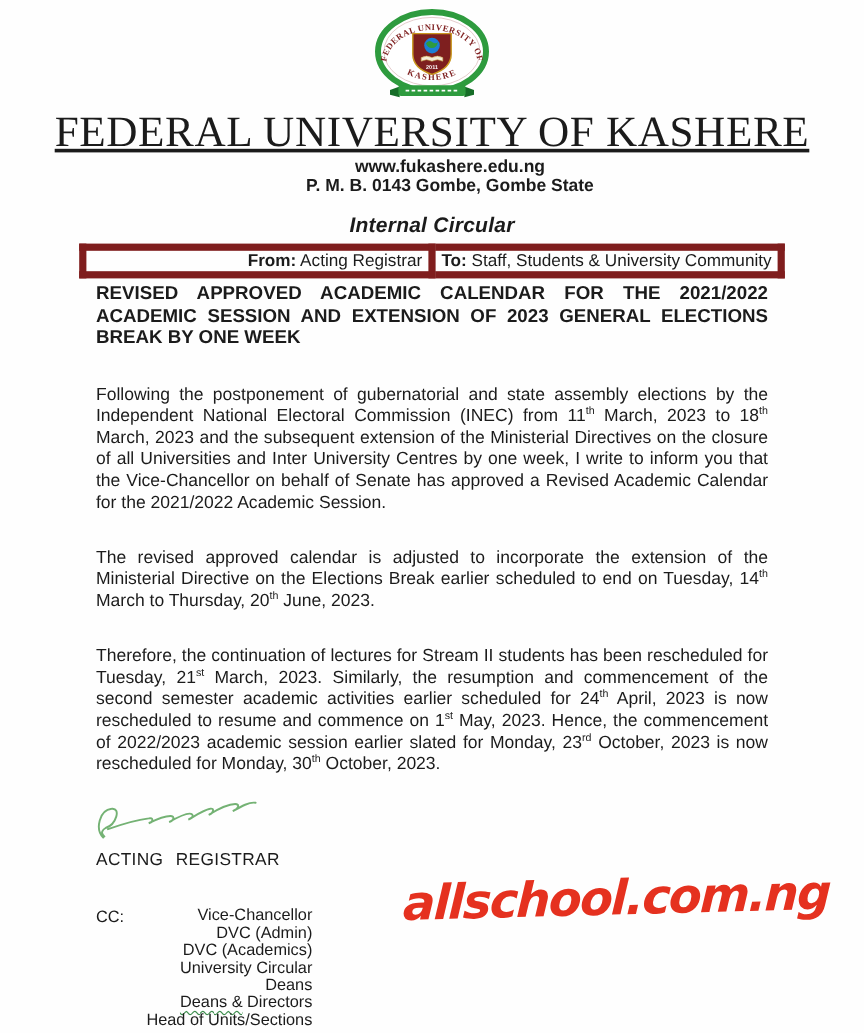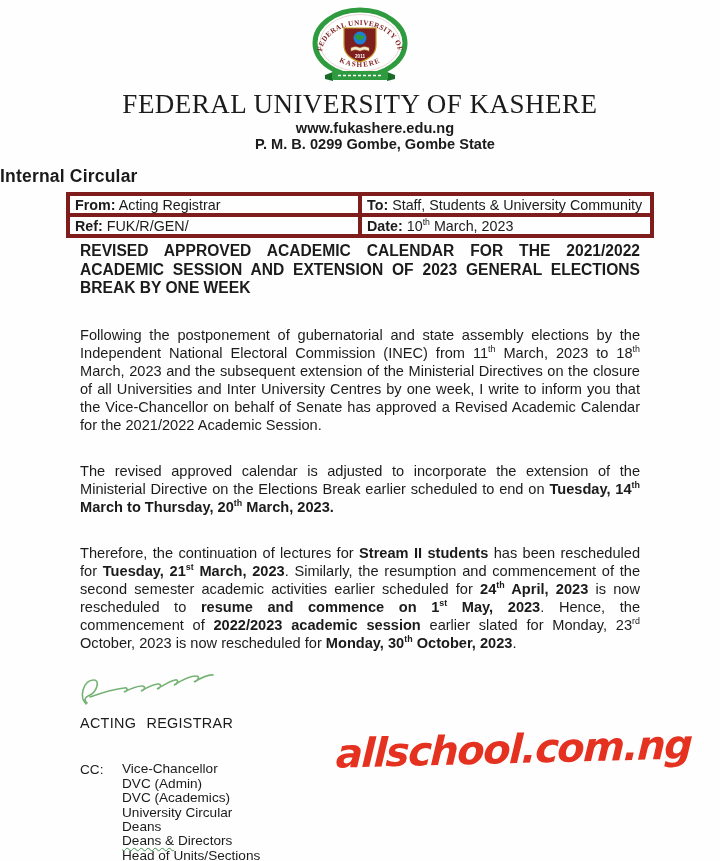--- a/index.html
+++ b/index.html
@@ -4,59 +4,59 @@
 <style>
   html,body{margin:0;padding:0;background:#ffffff;}
   .page{
     width:720px;height:861px;background:#fefefe;position:relative;overflow:hidden;
     font-family:"Liberation Sans","DejaVu Sans",sans-serif;color:#1b1b1b;
   }
   
   .logo-wrap{text-align:center;padding-top:7px;height:80px;}
   .uni-title{
     text-align:center;font-family:"Liberation Serif","DejaVu Serif",serif;
-    font-size:27px;letter-spacing:.5px;margin-top:2px;white-space:nowrap;
+    font-size:36px;letter-spacing:.5px;margin-top:2px;white-space:nowrap;text-decoration:underline;
   }
   .hdr-line{text-align:center;font-weight:700;font-size:14.6px;line-height:16px;padding-left:30px;}
-  .circ-title{font-weight:800;font-size:17.5px;margin-top:14px;letter-spacing:.2px;}
+  .circ-title{text-align:center;font-weight:800;font-size:17.5px;margin-top:14px;letter-spacing:.2px;font-style:italic;}
   
   table.meta{
     width:588px;margin:5px auto 0;border-collapse:collapse;
     font-size:14.3px;
   }
   table.meta td{
-    border:4px solid #7f1d1d;padding:0 5px;height:17px;line-height:16px;
-    width:50%;white-space:nowrap;overflow:hidden;
+    border:6px solid #7f1d1d;padding:0 5px;height:17px;line-height:16px;
+    width:50%;white-space:nowrap;overflow:hidden;text-align:right;
   }
   .lbl{font-weight:700;}
   
   .content{margin:0 80px;width:560px;}
   .subject{
     font-weight:700;font-size:15.6px;line-height:18.6px;margin-top:4px;
     text-align:justify;text-align-last:left;
   }
   .para{
     font-size:14.6px;line-height:18px;margin-top:28px;
     text-align:justify;text-align-last:left;
   }
-  .para .b{font-weight:700;}
+  .para .b{font-weight:400;}
   sup{font-size:61%;line-height:0;}
   .wavy{
     text-decoration:underline;text-decoration-style:wavy;
     text-decoration-color:#3f8f4f;text-decoration-thickness:1px;text-underline-offset:2px;
   }
   
   .sig{margin:8px 0 0 -8px;height:48px;}
   .sig-name{font-size:14.4px;line-height:18px;margin-top:6px;word-spacing:3px;}
   .sig-title{font-size:14.4px;line-height:18px;word-spacing:6px;letter-spacing:.3px;}
   
   .cc{display:flex;margin-top:30px;font-size:13.6px;}
   .cc-label{width:42px;flex:none;}
   .cc-list{list-style:none;margin:0;padding:0;}
-  .cc-list li{line-height:14.4px;}
+  .cc-list li{line-height:14.4px;text-align:right;}
   
   .watermark{
     position:absolute;left:336px;top:726px;
     font-family:"DejaVu Sans",sans-serif;font-style:italic;font-weight:bold;
     font-size:40px;letter-spacing:-1.5px;transform:rotate(-1.5deg) skewX(-4deg);
     white-space:nowrap;pointer-events:none;
   }
 </style>
 </head>
 <body>
@@ -86,53 +86,43 @@
 
       <path d="M24 68 l8 -3 v9 l-8 -2 z" fill="#166d28"></path>
       <path d="M94 68 l-8 -3 v9 l8 -2 z" fill="#166d28"></path>
       <rect x="31" y="64" width="56" height="9" rx="2" fill="#2e9b3e"></rect>
       <line x1="37" y1="68.5" x2="81" y2="68.5" stroke="#ffffff" stroke-width="1.6" stroke-dasharray="3 2"></line>
     </svg>
   </div>
 
   <div class="uni-title">FEDERAL UNIVERSITY OF KASHERE</div>
   <div class="hdr-line">www.fukashere.edu.ng</div>
-  <div class="hdr-line">P. M. B. 0299 Gombe, Gombe State</div>
+  <div class="hdr-line">P. M. B. 0143 Gombe, Gombe State</div>
   <div class="circ-title">Internal Circular</div>
 
   <table class="meta">
     <tbody>
         <tr>
       <td>
         <span class="lbl">From:</span>
         <span>Acting Registrar</span>
       </td>
       <td>
         <span class="lbl">To:</span>
         <span>Staff, Students &amp; University Community</span>
       </td>
     </tr>
-    <tr>
-      <td>
-        <span class="lbl">Ref:</span>
-        <span>FUK/R/GEN/</span>
-      </td>
-      <td>
-        <span class="lbl">Date:</span>
-        <span><span>10</span><sup>th</sup><span> March, 2023</span></span>
-      </td>
-    </tr>
   </tbody>
     </table>
 
   <div class="content">
     <div class="subject">REVISED APPROVED ACADEMIC CALENDAR FOR THE 2021/2022 ACADEMIC SESSION AND EXTENSION OF 2023 GENERAL ELECTIONS BREAK BY ONE WEEK</div>
 
     <p class="para"><span>Following the postponement of gubernatorial and state assembly elections by the Independent National Electoral Commission (INEC) from 11</span><sup>th</sup><span> March, 2023 to 18</span><sup>th</sup><span> March, 2023 and the subsequent extension of the Ministerial Directives on the closure of all Universities and Inter University Centres by one week, I write to inform you that the Vice-Chancellor on behalf of Senate has approved a Revised Academic Calendar for the 2021/2022 Academic Session.</span></p>
-    <p class="para"><span>The revised approved calendar is adjusted to incorporate the extension of the Ministerial Directive on the Elections Break earlier scheduled to end on </span><span class="b">Tuesday, 14</span><sup class="b">th</sup><span class="b"> March to Thursday, 20</span><sup class="b">th</sup><span class="b"> March, 2023.</span></p>
+    <p class="para"><span>The revised approved calendar is adjusted to incorporate the extension of the Ministerial Directive on the Elections Break earlier scheduled to end on </span><span class="b">Tuesday, 14</span><sup class="b">th</sup><span class="b"> March to Thursday, 20</span><sup class="b">th</sup><span class="b"> June, 2023.</span></p>
     <p class="para"><span>Therefore, the continuation of lectures for </span><span class="b">Stream II students</span><span> has been rescheduled for </span><span class="b">Tuesday, 21</span><sup class="b">st</sup><span class="b"> March, 2023</span><span>. Similarly, the resumption and commencement of the second semester academic activities earlier scheduled for </span><span class="b">24</span><sup class="b">th</sup><span class="b"> April, 2023</span><span> is now rescheduled to </span><span class="b">resume and commence on 1</span><sup class="b">st</sup><span class="b"> May, 2023</span><span>. Hence, the commencement of </span><span class="b">2022/2023 academic session</span><span> earlier slated for Monday, 23</span><sup>rd</sup><span> October, 2023 is now rescheduled for </span><span class="b">Monday, 30</span><sup class="b">th</sup><span class="b"> October, 2023</span><span>.</span></p>
 
     <div class="sig">
       <svg width="160" height="48" viewBox="0 0 160 48">
         <path d="M14 38 C7 31 11 15 21 14 C29 13 25 27 16 30 C14 31 11 34 15 37
                  M18 31 C32 26 44 23 52 22 C56 21 56 25 52 26
                  C60 22 66 20 70 20 C74 20 73 24 69 25
                  C76 21 82 18 86 18 C90 18 89 22 85 23
                  C92 19 98 15 103 14 C107 13 106 18 102 19
                  C110 14 118 10 124 10 C128 10 127 14 122 16

